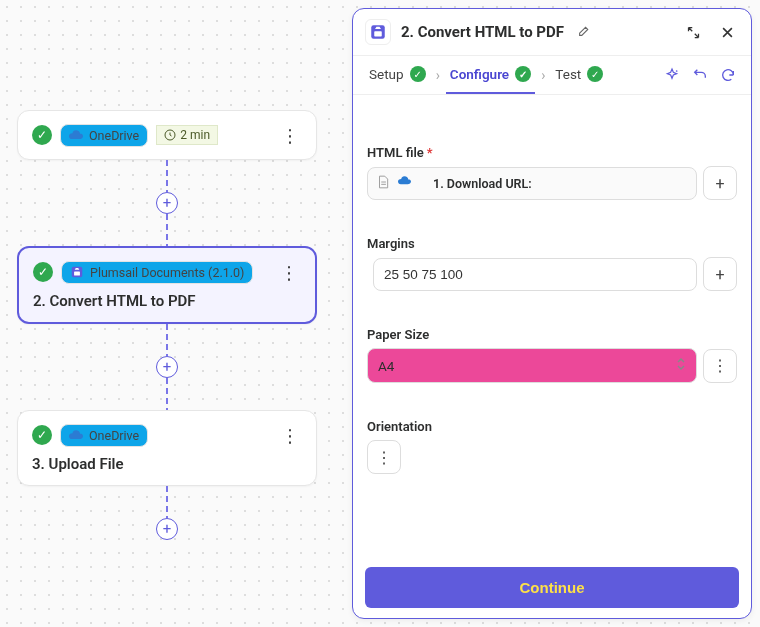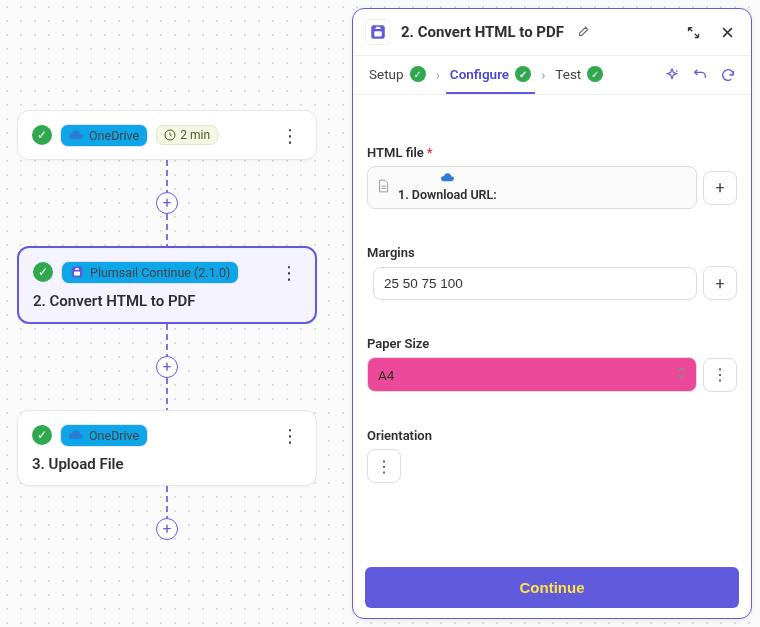--- a/index.html
+++ b/index.html
@@ -52,21 +52,21 @@
   }
   .onedrive-ico {
     width: 14px; height: 10px;
   }
   .plumsail-ico {
     width: 14px; height: 14px;
   }
   .time-pill {
     display: inline-flex; align-items: center; gap: 4px;
     border: 1px solid #dfe8c9; background: #f3f8e4;
-    border-radius: 7px; padding: 2px 7px; font-size: 12px; color: #4b5a28;
+    border-radius: 0; padding: 2px 7px; font-size: 12px; color: #4b5a28;
   }
   .dots {
     margin-left: auto; width: 24px; height: 24px;
     display:inline-flex; align-items:center; justify-content:center;
     font-size: 18px; color: #333; cursor: pointer; letter-spacing: 0;
   }
   .node-title {
     margin-top: 8px; font-size: 15px; font-weight: 600; color: #2d2e2e;
   }
   .connector {
@@ -139,21 +139,21 @@
   .input-row {
     display:flex; gap:6px; align-items:center;
   }
   .html-file-box {
     flex:1; display:flex; align-items:center; gap:8px;
     border:1px solid #ddd; border-radius:8px; padding:6px 8px;
     background:#fafafa;
   }
   .file-ico { color:#888; font-size: 14px; }
   .chip {
-    font-size:12.5px; font-weight:600; display:inline-flex; align-items:center; gap:5px;flex-direction:column;
+    font-size:12.5px; font-weight:600; display:inline-flex; gap:22px;
   }
   .chip-url { color:#9a9a9a; font-weight:400; margin-left:4px; }
   .square-btn {
     width: 34px; height: 34px; border:1px solid #ddd; border-radius:8px;
     background:#fff; display:inline-flex; align-items:center; justify-content:center;
     cursor:pointer; color:#444; font-size:16px;
   }
   .text-input {
     flex:1; border:1px solid #ddd; border-radius:8px; padding:8px 10px; font-size:13.5px;
     background:#fff; color:#333;margin-left:6px;
@@ -203,21 +203,21 @@
 
   <div class="node selected">
     <div class="node-head">
       <span class="check">✓</span>
       <span class="app-pill">
         <svg class="plumsail-ico" viewBox="0 0 24 24">
             <rect x="3" y="3" width="18" height="18" rx="3" fill="#5f5bdc"></rect>
             <rect x="7" y="11" width="10" height="7" rx="1" fill="#fff"></rect>
             <path d="M8 8h8l-2-3H10z" fill="#fff"></path>
           </svg>
-        <span>Plumsail Continue (2.1.0)</span>
+        <span>Plumsail Documents (2.1.0)</span>
       </span>
       <span class="dots">⋮</span>
     </div>
     <div class="node-title">2. Convert HTML to PDF</div>
   </div>
 
   <div class="connector"></div>
   <span class="plus-circle">+</span>
   <div class="connector"></div>
 

